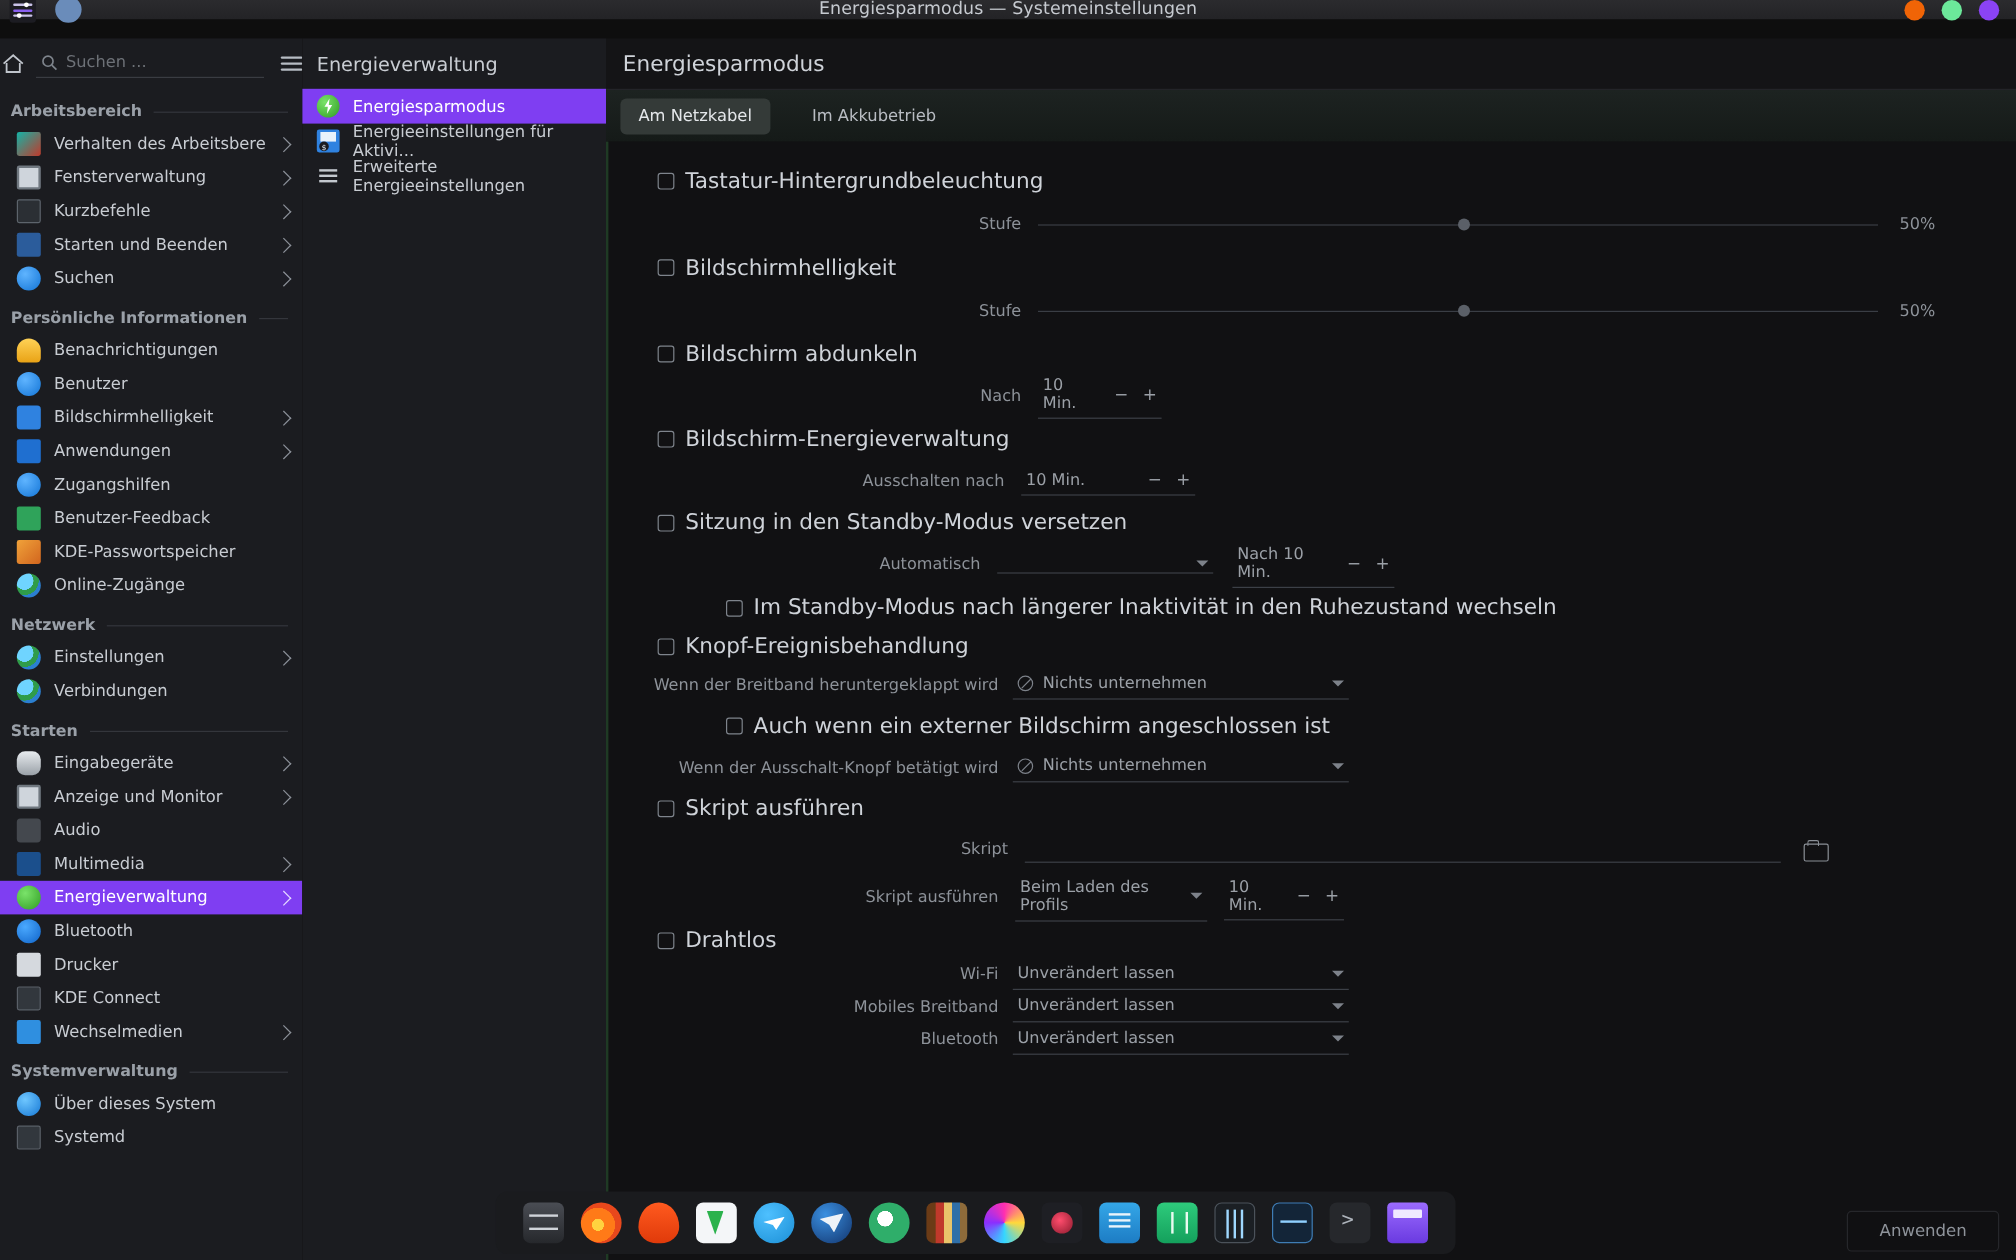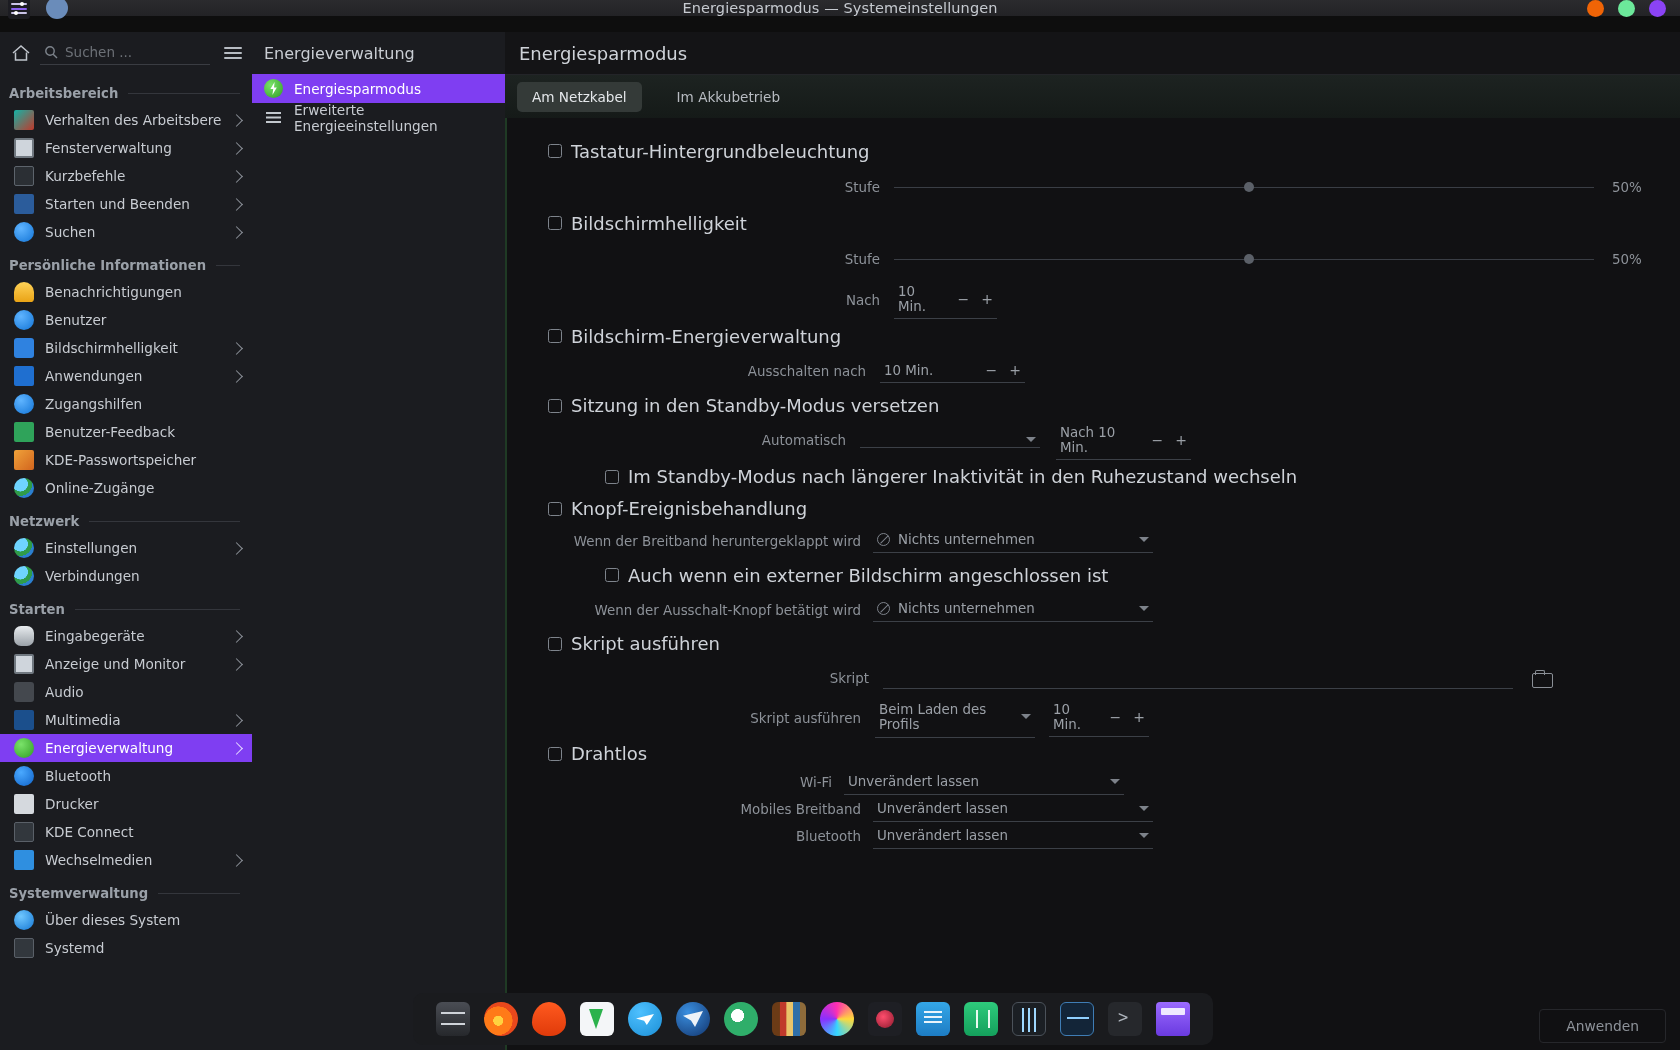--- a/index.html
+++ b/index.html
@@ -39,21 +39,21 @@
   }
   .tb-buttons { position:absolute; right: 14px; display:flex; gap: 14px; align-items:center; }
   .tb-btn { width: 17px; height: 17px; border-radius: 50%; }
 
   
   .sidebar {
     position: absolute; top: 32px; left: 0; width: 252px; height: 1018px;
     background: #1b1c20; overflow: hidden;
   }
   .sb-search {
-    height: 42px; display: flex; align-items: center; padding: 0 10px; gap: 8px;
+    height: 42px; display: flex; align-items: center; padding: 0 0; gap: 8px;
   }
   .home-icon { width: 22px; height:22px; flex:none; position:relative; }
   .searchbox {
     flex: 1; display: flex; align-items: center; gap: 7px;
     border-bottom: 1px solid #3a3c42; padding: 3px 2px 4px 4px; margin-right: 6px;
   }
   .searchbox .ph { font-size: 13.5px; color: #6d7177; }
   .hamburger { width: 18px; flex:none; cursor: pointer; }
   .hamburger span { display:block; height:2px; background:#b7bcc3; margin:3px 0; border-radius:1px;}
 
@@ -119,21 +119,21 @@
     height: 43px; display:flex; align-items:center; gap: 20px; padding-left: 12px;
     background: linear-gradient(180deg, #1d2321 0%, #151a18 100%);
   }
   .tab { font-size: 13.6px; color:#b8bcc2; padding: 7px 15px; border-radius: 5px; cursor:pointer; }
   .tab.active { background: #343a38; color:#e4e7ea; }
 
   .content { position:relative; height: 932px; overflow:hidden; background:#111113;
              border-left: 2px solid #1f3a24; padding-top: 18px; }
 
   .row { display:flex; align-items:center; min-height: 27px; }
-  .row + .row { margin-top: 0; padding-left: 29px; }
+  .row + .row { margin-top: 0; }
 
   .cb { width: 14px; height: 14px; border: 1.5px solid #7e848c; border-radius: 2.5px;
         flex: none; background: transparent; cursor:pointer; }
   .cb-label { font-size: 18px; color: #cfd3d9; margin-left: 9px; }
 
   .lbl-r { font-size: 13.4px; color: #8d9299; text-align: right; }
 
   .slider { position:relative; height: 18px; display:flex; align-items:center; }
   .slider .track { position:absolute; left:0; right:0; height:1px; background:#3a3e45; }
   .slider .knob { position:absolute; width:10px; height:10px; border-radius:50%;
@@ -400,20 +400,28 @@
   <div id="mid-items">
       <div class="mid-item active">
         <span class="ico" style="background: radial-gradient(circle at 35% 32%, rgb(122, 227, 106), rgb(47, 156, 34)); border-radius: 50%; width: 19px; height: 19px; position: relative;">
           <svg width="19" height="19" viewBox="0 0 19 19" style="position:absolute;left:0;top:0">
             <path d="M10.6 3 L6.4 10 H9.2 L8.4 16 L12.8 8.6 H10 Z" fill="#fff"></path>
           </svg>
         </span>
         <span>Energiesparmodus</span>
       </div>
       <div class="mid-item">
+        <span class="ico" style="width: 19px; height: 19px; background: rgb(47, 130, 224); border-radius: 2px; position: relative;"><svg width="19" height="19" viewBox="0 0 19 19">
+            <rect x="3" y="2" width="13" height="8" fill="#e8f2fb"></rect>
+            <circle cx="6" cy="14" r="4" fill="#1b1c20"></circle>
+            <text x="6" y="17" font-size="6" fill="#e8f2fb" text-anchor="middle">$</text>
+          </svg></span>
+        <span>Energieeinstellungen für Aktivi...</span>
+      </div>
+      <div class="mid-item">
         <span class="ico" style="width: 19px; height: 19px; position: relative;"><svg width="19" height="19" viewBox="0 0 19 19">
             <rect x="2" y="4" width="15" height="2" fill="#c3c8ce"></rect>
             <rect x="2" y="8.5" width="15" height="2" fill="#c3c8ce"></rect>
             <rect x="2" y="13" width="15" height="2" fill="#c3c8ce"></rect>
           </svg></span>
         <span>Erweiterte Energieeinstellungen</span>
       </div>
     </div>
 </div>
 
@@ -447,20 +455,24 @@
     </div>
     <div class="row" style="height:42px;">
       <div class="lbl-r" style="width:344px;">Stufe</div>
       <div class="slider" style="width:700px; margin-left:14px;">
         <div class="track"></div>
           <div class="knob" style="left:50%"></div>
       </div>
       <div class="pct" style="margin-left:18px;">50%</div>
     </div>
 
+    <div class="row" style="padding-left:41px; height:30px;">
+      <div class="cb"></div>
+      <span class="cb-label">Bildschirm abdunkeln</span>
+    </div>
     <div class="row" style="height:40px;">
       <div class="lbl-r" style="width:344px;">Nach</div>
       <div class="spin" style="width:103px; margin-left:14px;">
         <span class="val">10 Min.</span>
         <span class="pm">−</span>
         <span class="pm">+</span>
       </div>
     </div>
 
     <div class="row" style="padding-left:41px; height:32px;">

